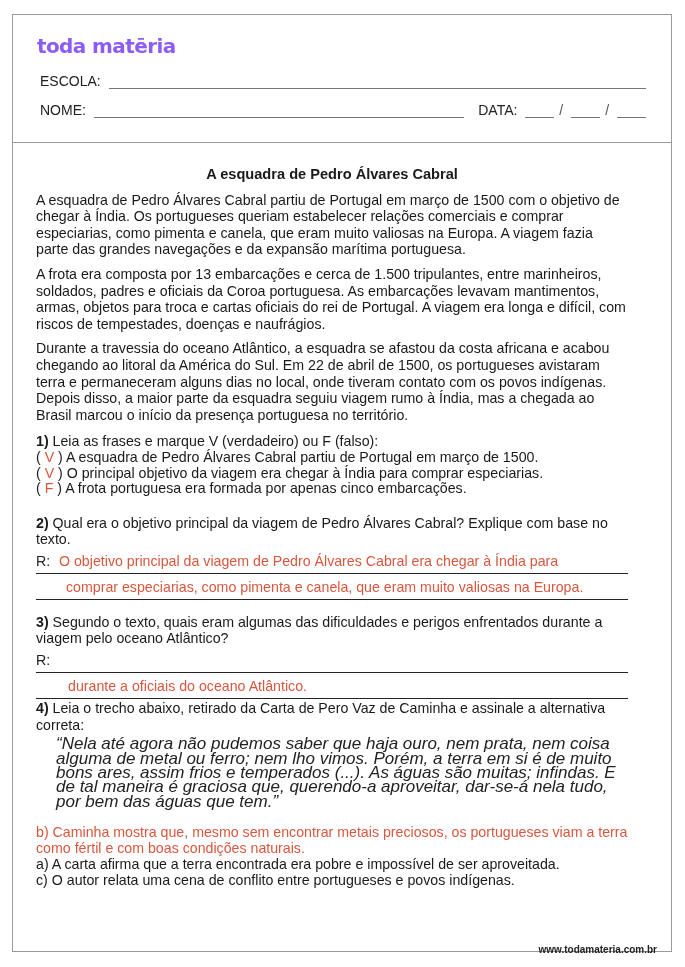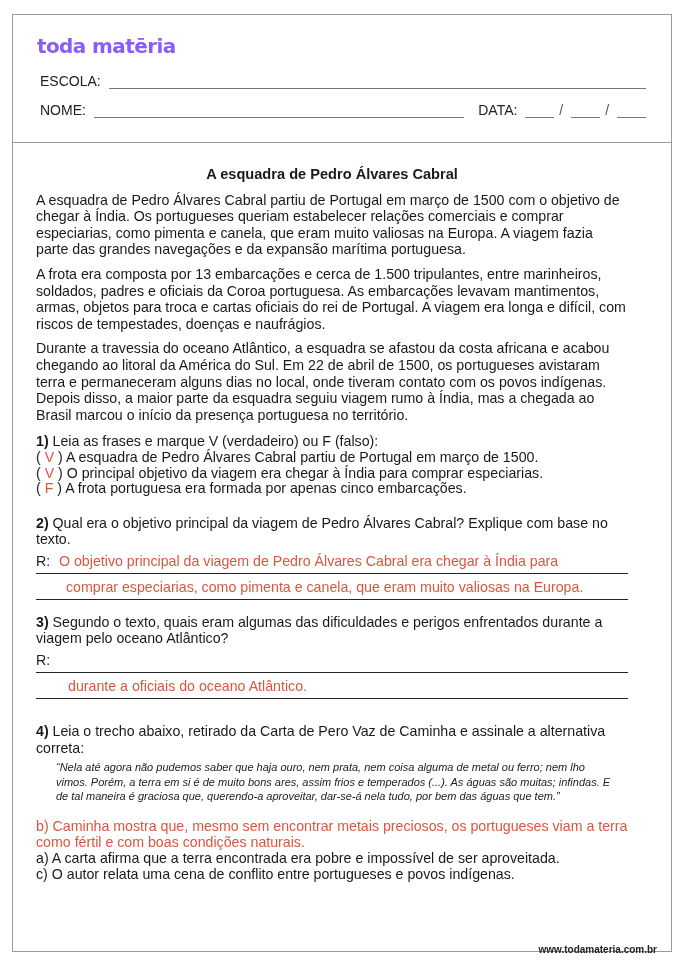--- a/index.html
+++ b/index.html
@@ -30,21 +30,21 @@
     .para { margin-bottom: 8px; }
     .q { margin-top: 10px; }
     .q-num { font-weight: bold; }
     .vf-item { line-height: 15.6px; }
     .mark { color: #d9573f; }
     .paren { color: #222; }
     .answer-line { position: relative; border-bottom: 1.5px solid #222; height: 22px; margin-top: 4px; }
     .answer-line .r-label { position: absolute; left: 0; bottom: 3px; color: #222; }
     .answer-line .ans { position: absolute; left: 19px; bottom: 3px; color: #d9573f; white-space: nowrap; }
     .answer-line.cont .ans { left: 19px; }
-    .quote { font-style: italic; font-size: 11px; line-height: 14.4px; margin: 4px 0 0 20px; width: 560px; color: #222; }
+    .quote { font-style: italic; font-size: 17px; line-height: 14.4px; margin: 4px 0 0 20px; width: 560px; color: #222; }
     .options { margin-top: 15px; }
     .opt { line-height: 16px; }
     .opt.correct { color: #d9573f; }
     .footer { position: absolute; right: 28px; bottom: 12px; font-size: 10px; font-weight: bold; color: #222; }
   </style>
 </head>
 <body>
 
 <div class="frame">
   <div class="header">
@@ -105,21 +105,21 @@
       <span class="q-num">3)</span><span> Segundo o texto, quais eram algumas das dificuldades e perigos enfrentados durante a viagem pelo oceano Atlântico?</span>
     </div>
     <div class="answer-line">
       <span class="r-label">R:</span>
     </div>
     <div class="answer-line cont">
       <span class="ans" style="left:32px">durante a oficiais do oceano Atlântico.</span>
     </div>
   </div>
 
-  <div class="q" style="margin-top:24px">
+  <div class="q" style="margin-top:1px">
     <div>
       <span class="q-num">4)</span><span> Leia o trecho abaixo, retirado da Carta de Pero Vaz de Caminha e assinale a alternativa correta:</span>
     </div>
     <p class="quote">“Nela até agora não pudemos saber que haja ouro, nem prata, nem coisa alguma de metal ou ferro; nem lho vimos. Porém, a terra em si é de muito bons ares, assim frios e temperados (...). As águas são muitas; infindas. E de tal maneira é graciosa que, querendo-a aproveitar, dar-se-á nela tudo, por bem das águas que tem.”</p>
     <div class="options">
       <div class="opt correct">b) Caminha mostra que, mesmo sem encontrar metais preciosos, os portugueses viam a terra como fértil e com boas condições naturais.</div>
       <div class="opt">a) A carta afirma que a terra encontrada era pobre e impossível de ser aproveitada.</div>
       <div class="opt">c) O autor relata uma cena de conflito entre portugueses e povos indígenas.</div>
     </div>
   </div>

